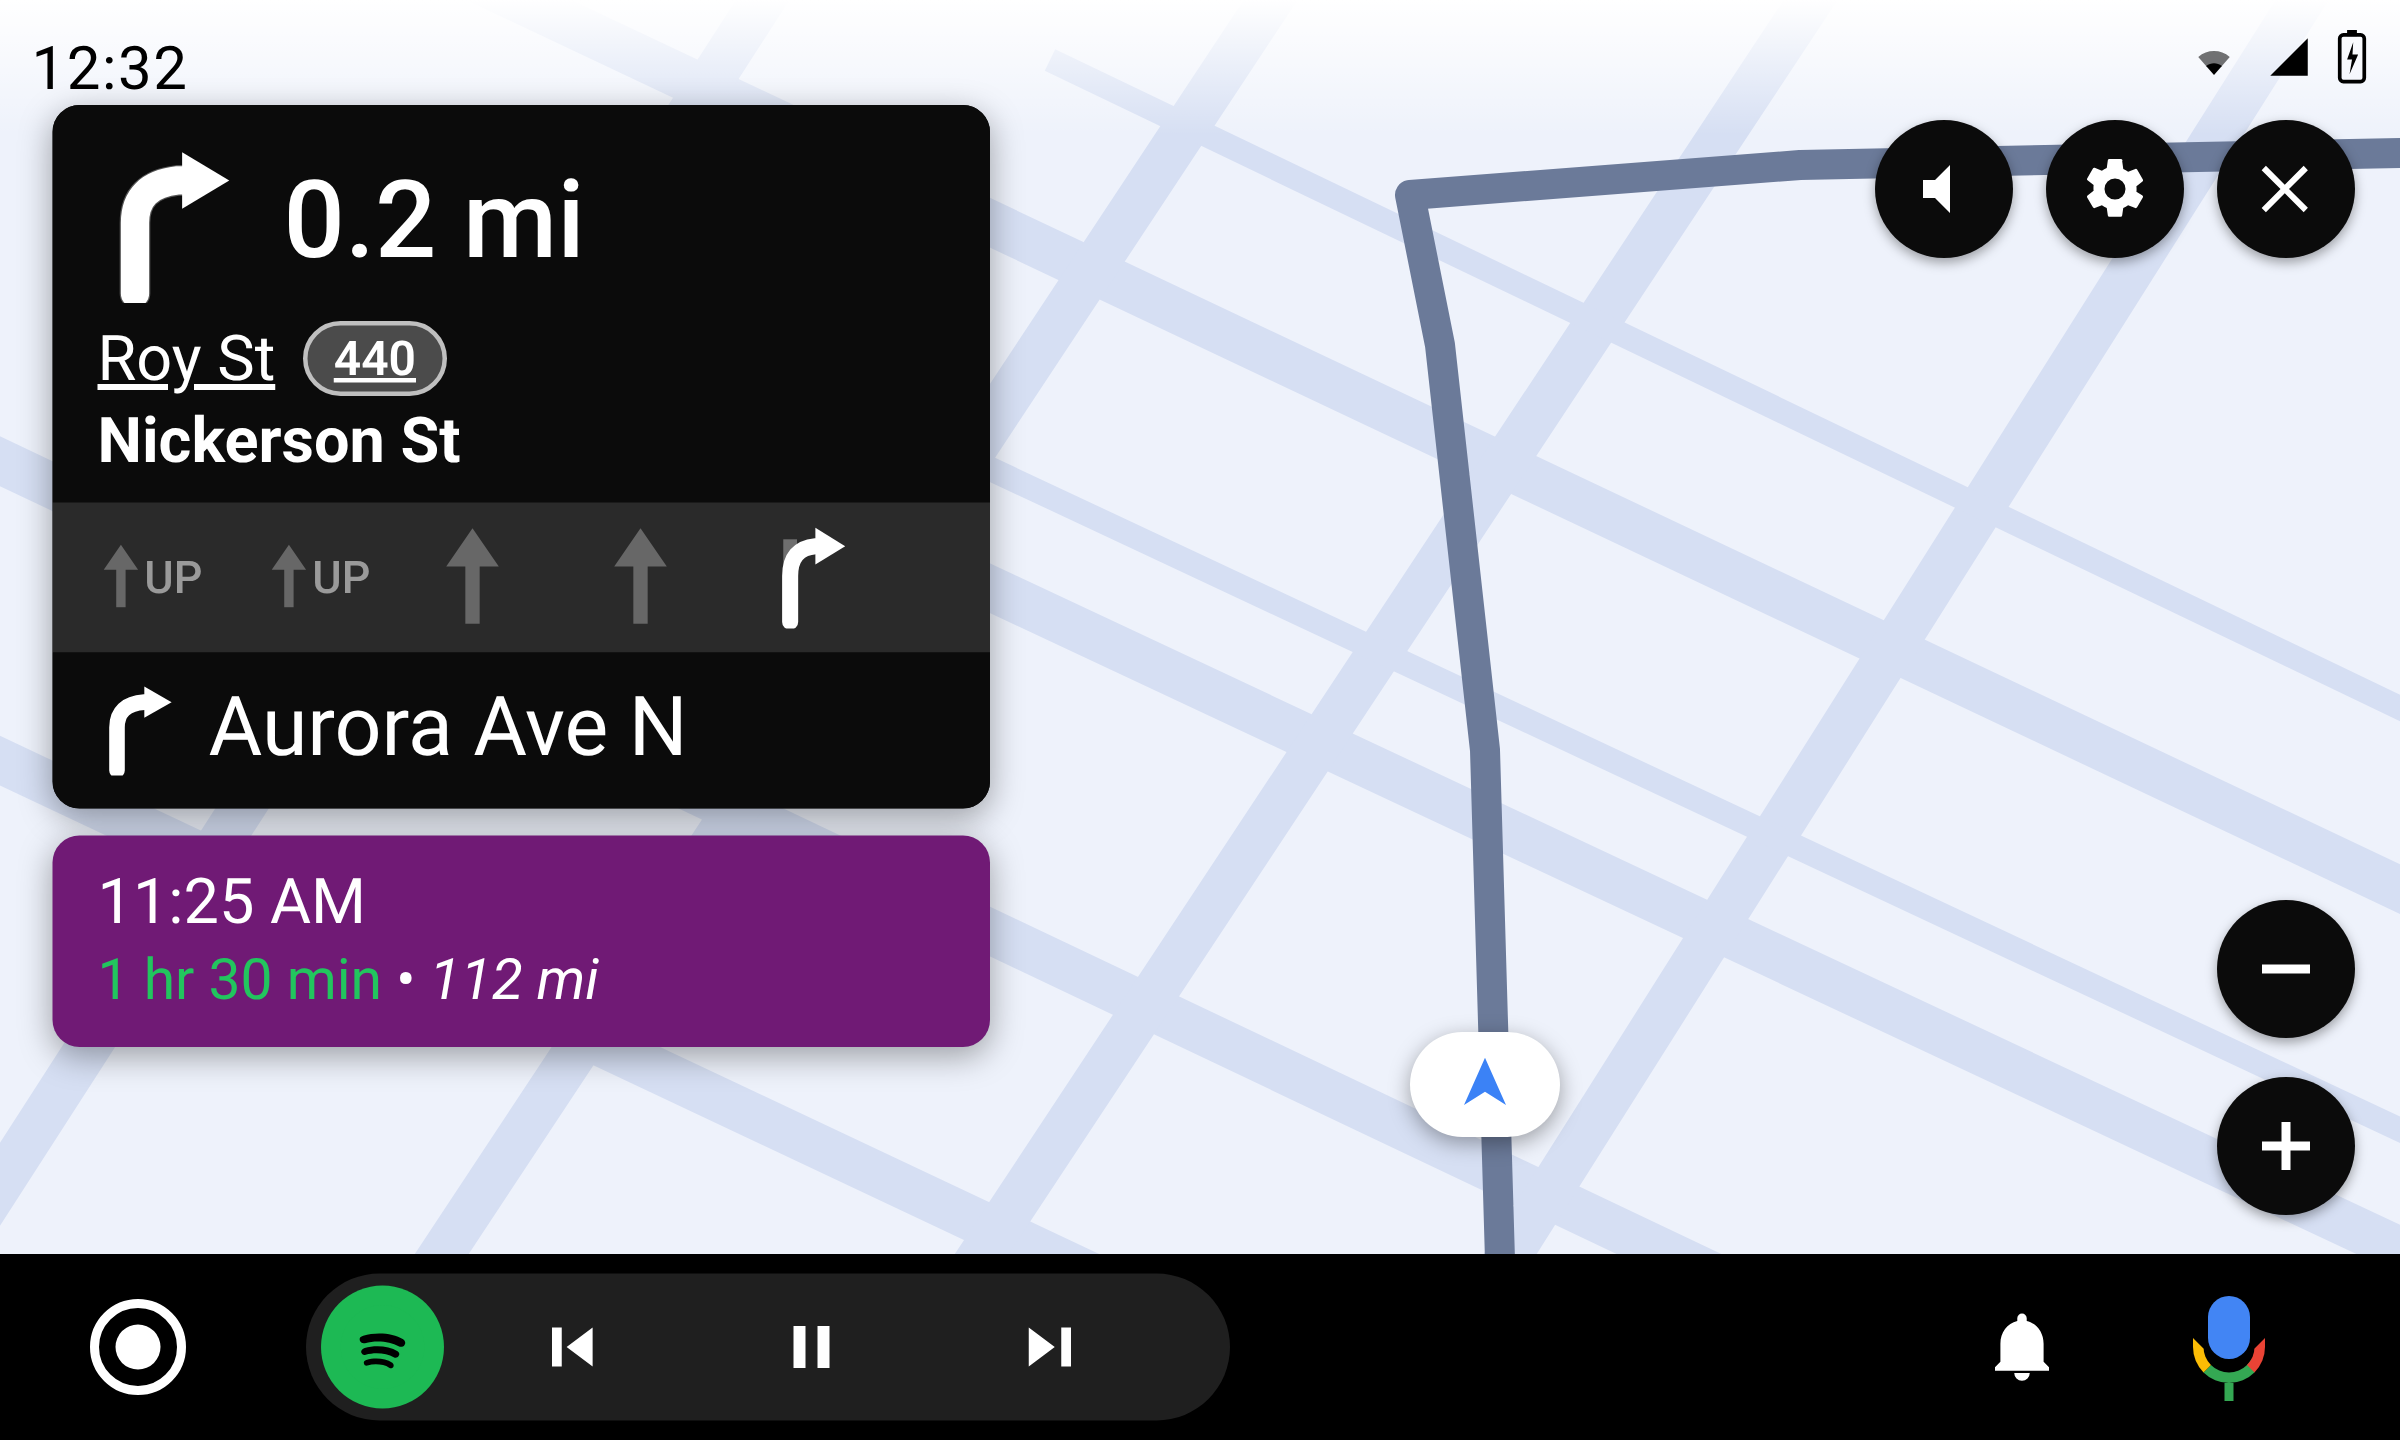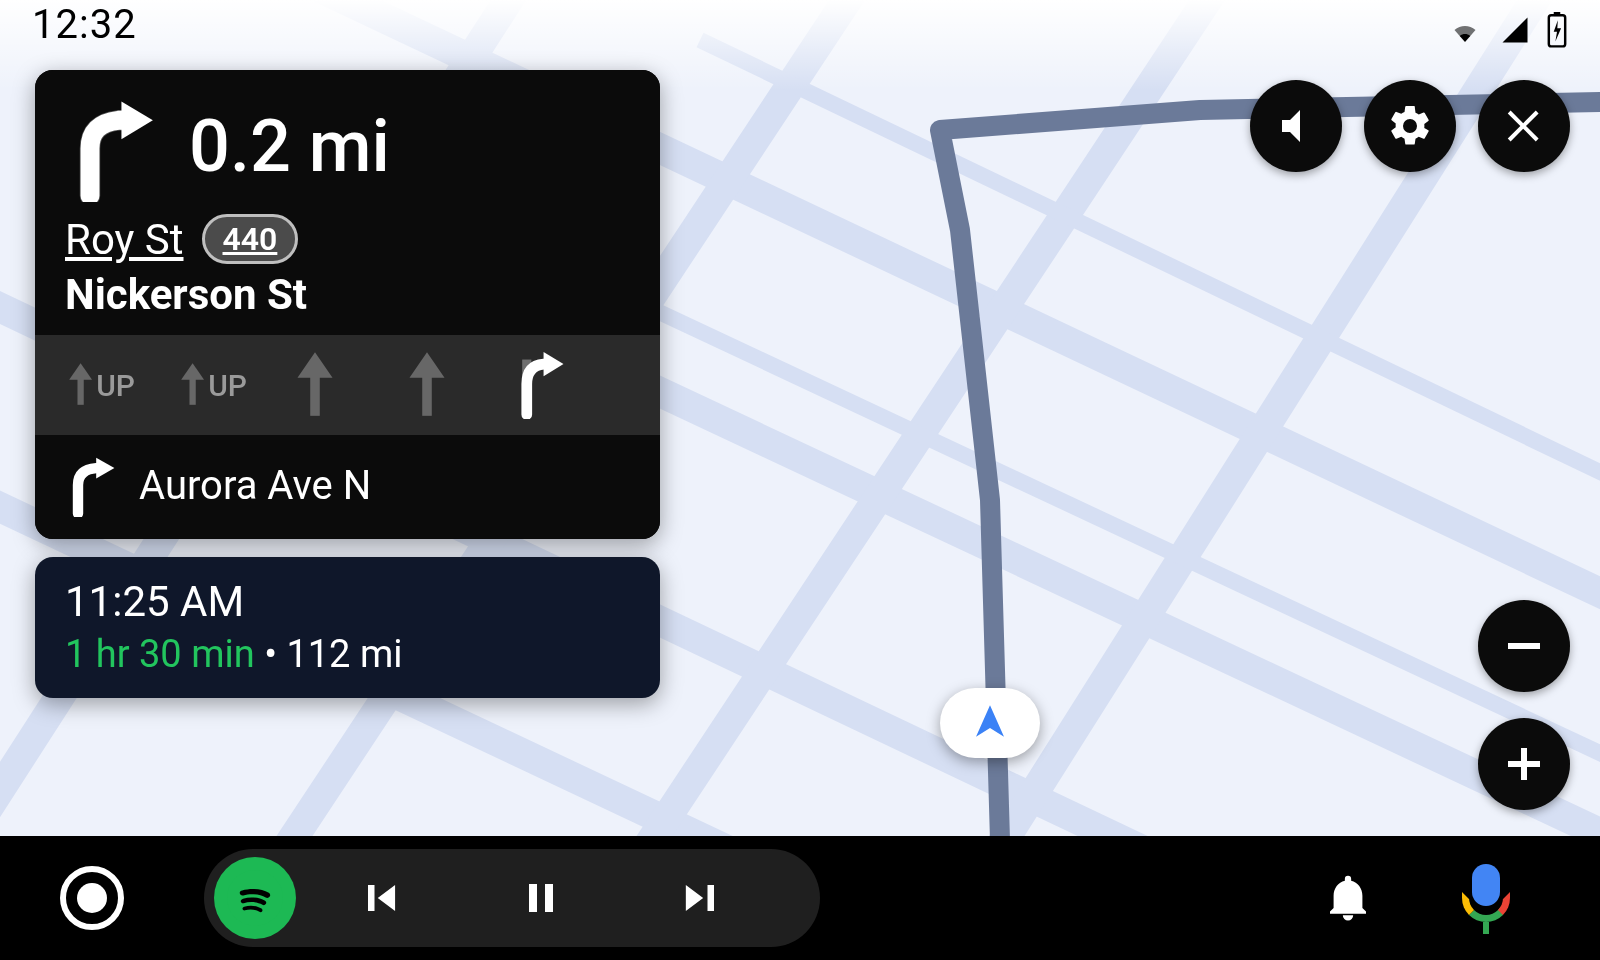--- a/index.html
+++ b/index.html
@@ -7,21 +7,21 @@
   .stage { position:relative; width:1600px; height:960px; }
   
   .app { position:absolute; left:0; top:0; width:1600px; height:960px; background:#fff; }
   
   .map { position:absolute; inset:0; background:#eef2fb; overflow:hidden; }
   .map svg { position:absolute; inset:0; }
   .map-fade-top { position:absolute; top:0; left:0; right:0; height:90px;
     background:linear-gradient(#ffffff, rgba(238,242,251,0)); }
 
   
-  .statusbar { position:absolute; top:0; left:0; right:0; height:48px; display:flex; align-items:flex-end; justify-content:space-between; padding:0 32px; color:#000; z-index:50; }
+  .statusbar { position:absolute; top:12px; left:0; right:0; height:48px; display:flex; align-items:flex-start; justify-content:space-between; padding:0 21px; color:#000; z-index:50; }
   .statusbar .time { font-size:40px; font-weight:400; letter-spacing:1px; padding-top:10px; }
   .status-icons { display:flex; align-items:center; gap:14px; padding-top:8px; }
   .status-icons svg { display:block; }
 
   
   .top-actions { position:absolute; top:80px; right:30px; display:flex; gap:22px; z-index:40; }
   .round-btn { width:92px; height:92px; border-radius:50%; background:#0b0b0b; color:#fff; display:flex; align-items:center; justify-content:center; box-shadow:0 3px 8px rgba(0,0,0,0.35); cursor:pointer; }
   .round-btn svg { width:48px; height:48px; fill:#fff; }
 
   
@@ -43,28 +43,28 @@
 
   .lane-strip { background:#2a2a2a; padding:14px 30px 16px 30px; display:flex; align-items:flex-end; gap:42px; }
   .lane { display:flex; flex-direction:row; align-items:center; width:70px; }
   .lane svg { width:52px; height:70px; }
   .lane-label { font-size:30px; color:#b9b9b9; font-weight:500; margin-top:2px; height:34px; }
   .lane.dim svg { opacity:0.55; }
   .lane.dim .lane-label { color:#9a9a9a; }
 
   .next-step { display:flex; align-items:center; gap:22px; padding:18px 30px 22px 30px; background:#0b0b0b; }
   .next-step .turn-mini { width:52px; height:64px; }
-  .next-street { font-size:40px; font-weight:400; }
-
-  .eta-card { padding:20px 30px 22px 30px; background:#0f172a; }
+  .next-street { font-size:55px; font-weight:400; }
+
+  .eta-card { padding:20px 30px 22px 30px; background:#701a75; }
   .eta-time { font-size:42px; font-weight:400; }
   .eta-sub { font-size:38px; margin-top:6px; }
   .eta-dur { color:#22c55e; }
   .eta-dot { color:#fff; }
-  .eta-dist { color:#fff; }
+  .eta-dist { color:#fff;font-style:italic; }
 
   
   .loc-marker { position:absolute; width:100px; height:70px; z-index:30; }
   .loc-marker .pill { position:absolute; inset:0; background:#fff; border-radius:36px; box-shadow:0 4px 14px rgba(0,0,0,0.35); }
   .loc-marker svg { position:absolute; left:50%; top:50%; transform:translate(-50%,-55%); }
 
   
   .sysbar { position:absolute; left:0; right:0; bottom:0; height:124px; background:#000; z-index:60; display:flex; align-items:center; }
   .sys-left { display:flex; align-items:center; gap:40px; padding-left:60px; }
   .home-btn { width:64px; height:64px; border-radius:50%; border:6px solid #fff; background:transparent; display:flex; align-items:center; justify-content:center; cursor:pointer; }

